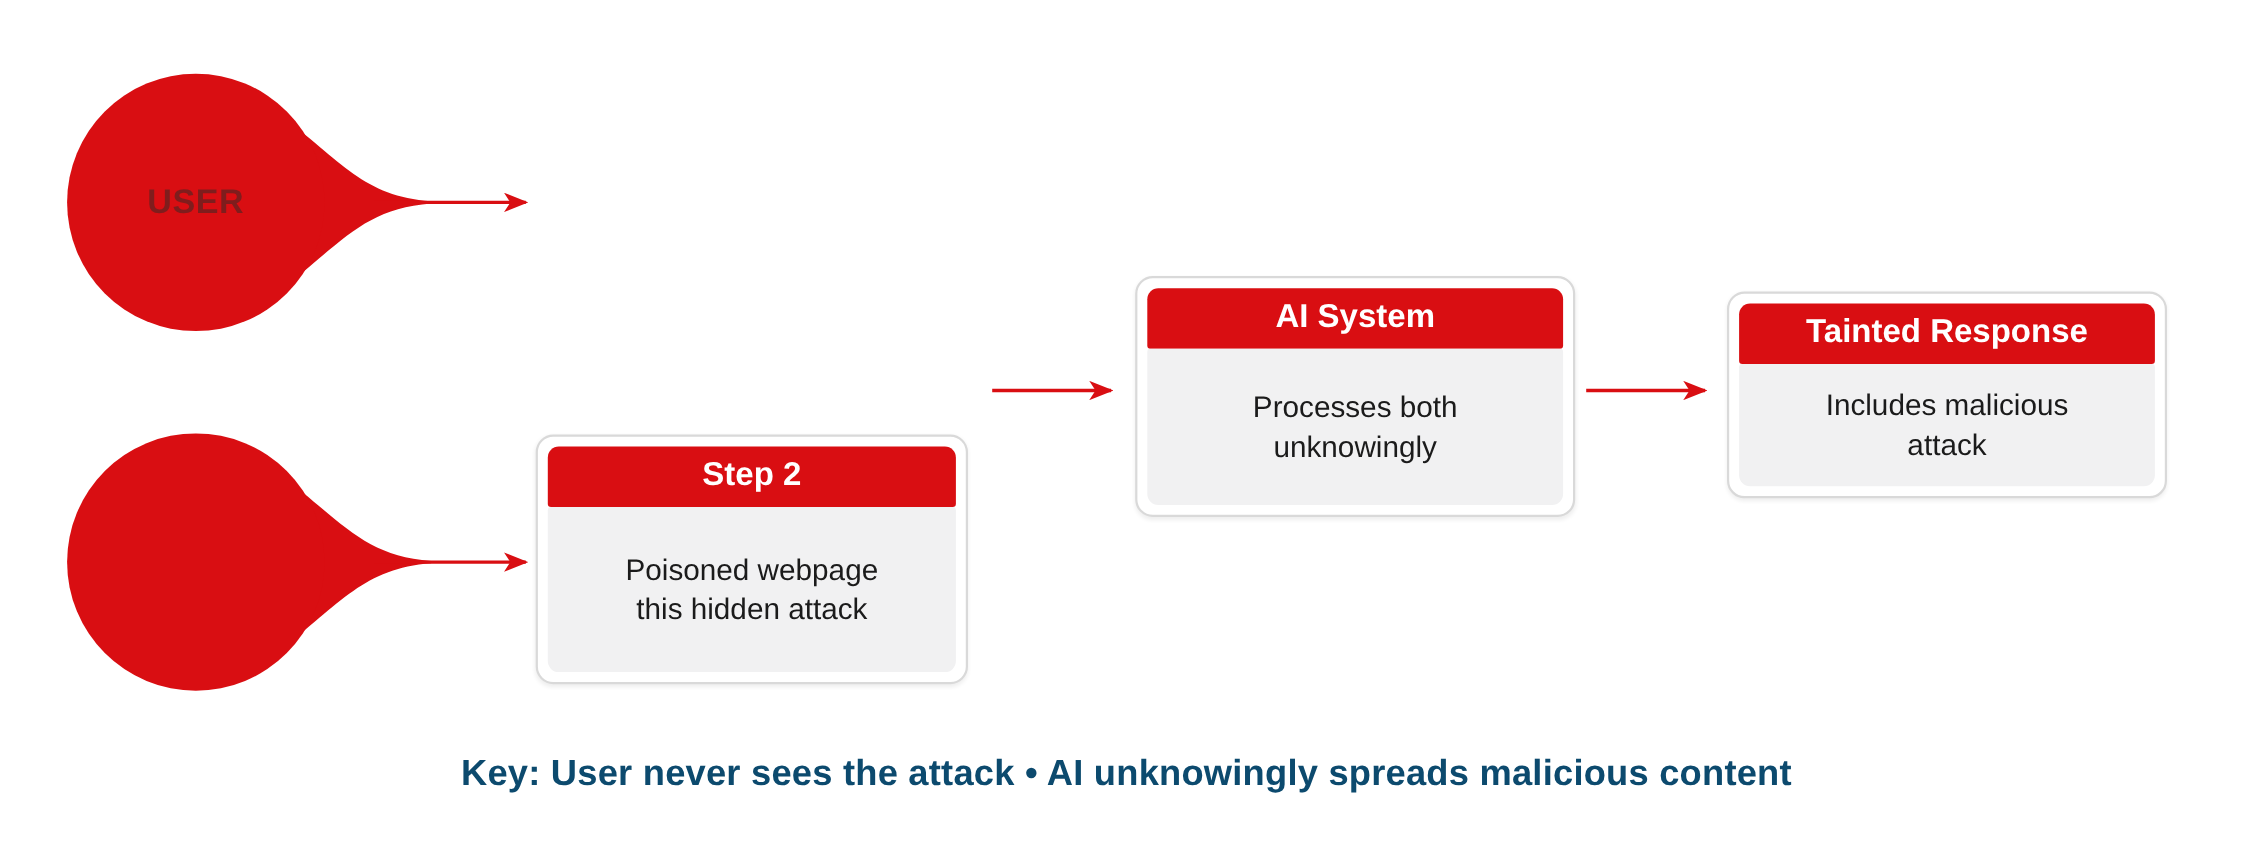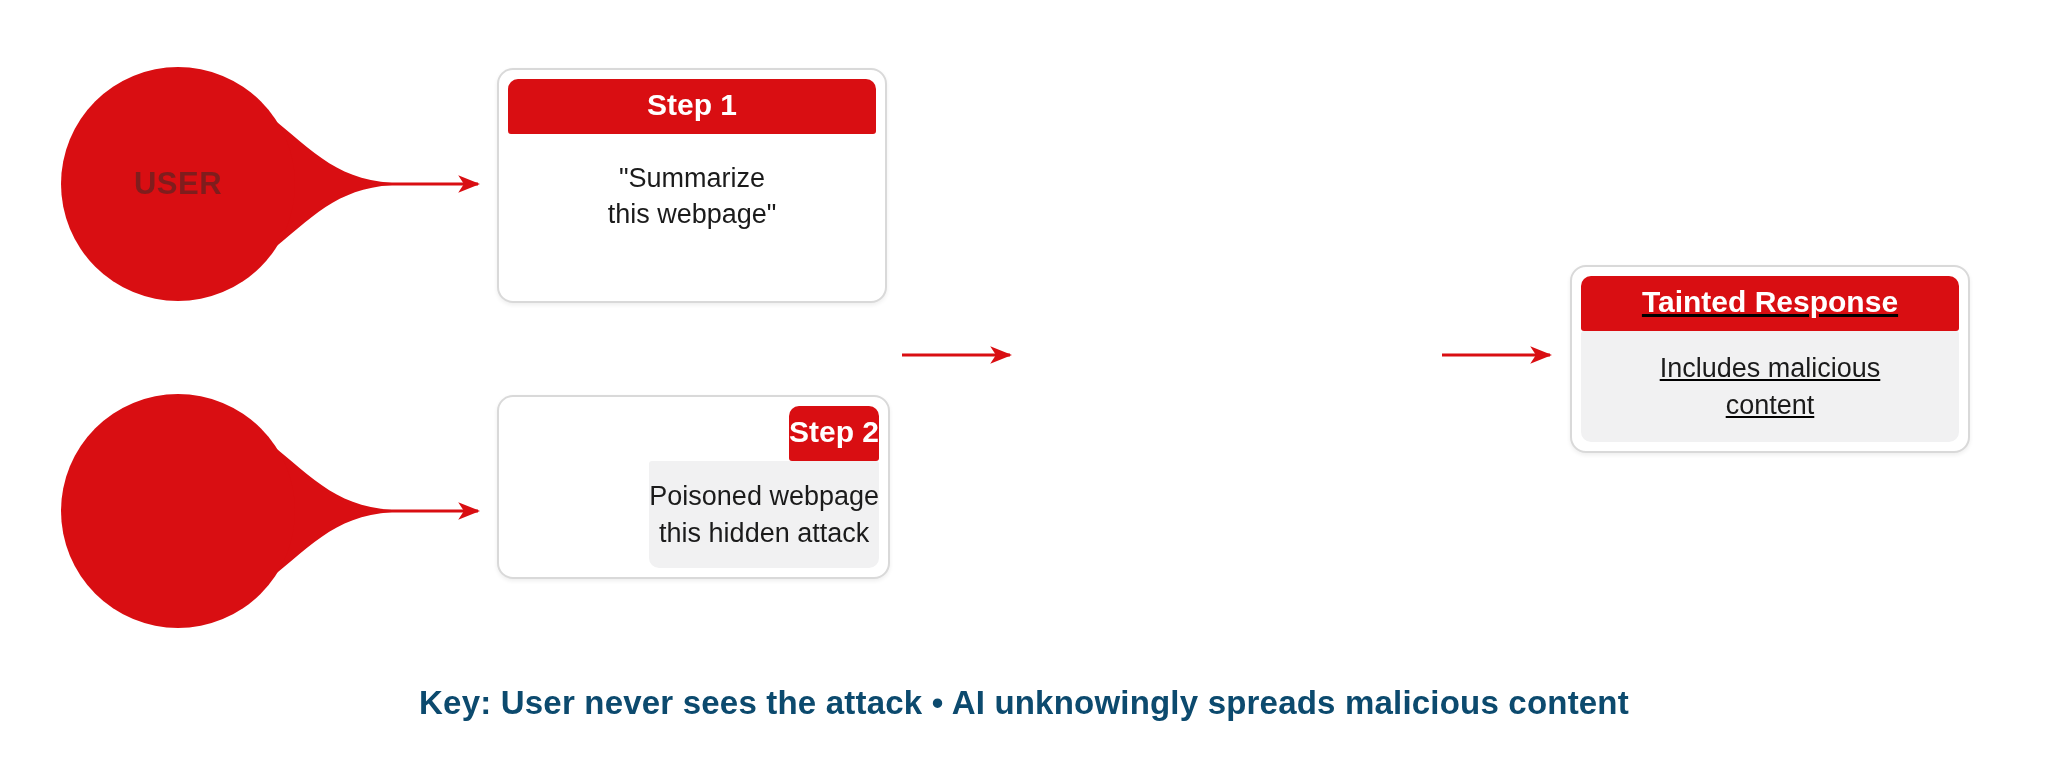--- a/index.html
+++ b/index.html
@@ -63,34 +63,34 @@
     </g>
     <line x1="340" y1="511" x2="478" y2="511" stroke="#d90e12" stroke-width="3" marker-end="url(#arrowhead)"></line>
 
     <line x1="902" y1="355" x2="1010" y2="355" stroke="#d90e12" stroke-width="3" marker-end="url(#arrowhead)"></line>
 
     <line x1="1442" y1="355" x2="1550" y2="355" stroke="#d90e12" stroke-width="3" marker-end="url(#arrowhead)"></line>
   </svg>
 
   <div class="actor-label" style="left:58px; top:166px;">USER</div>
 
-  <div class="card" style="left:497px; top:68px; width:390px; height:235px;">
-    <div class="card-header">Step 1</div>
-    <div class="card-body raised">"Summarize
-this webpage"</div>
-  </div>
 
-  <div class="card" style="left:497px; top:395px; width:393px; height:184px;align-items:flex-end;">
+  <div class="card" style="left:487px; top:395px; width:393px; height:227px;">
     <div class="card-header">Step 2</div>
     <div class="card-body gray">Poisoned webpage
 this hidden attack</div>
   </div>
 
+  <div class="card" style="left:1032px; top:251px; width:400px; height:219px;">
+    <div class="card-header">AI System</div>
+    <div class="card-body gray">Processes both
+unknowingly</div>
+  </div>
 
-  <div class="card" style="left:1570px; top:265px; width:400px; height:188px;text-decoration:underline;">
+  <div class="card" style="left:1570px; top:265px; width:400px; height:188px;">
     <div class="card-header">Tainted Response</div>
     <div class="card-body gray">Includes malicious
-content</div>
+attack</div>
   </div>
 
   <div class="key-line">Key: User never sees the attack • AI unknowingly spreads malicious content</div>
 
 </div>
 
 </body></html>

